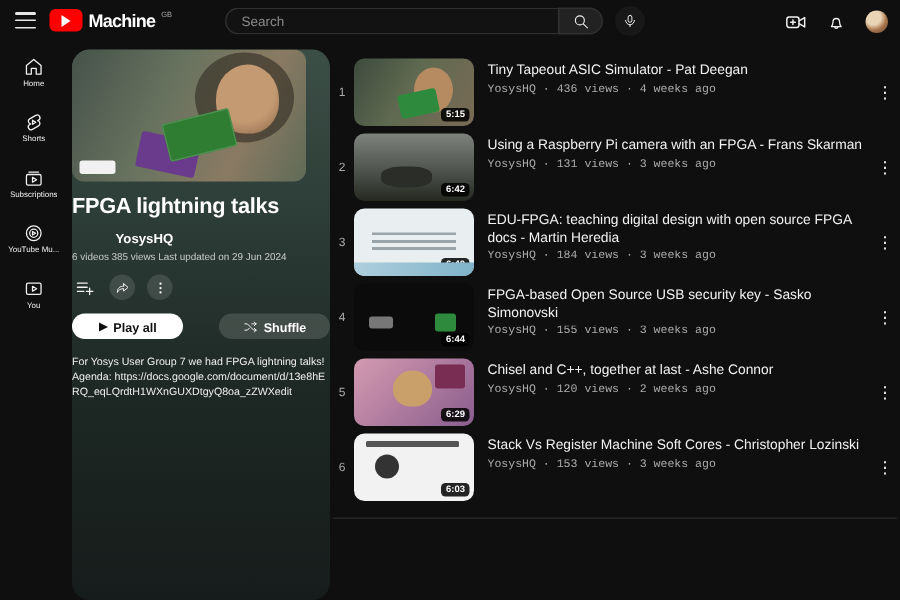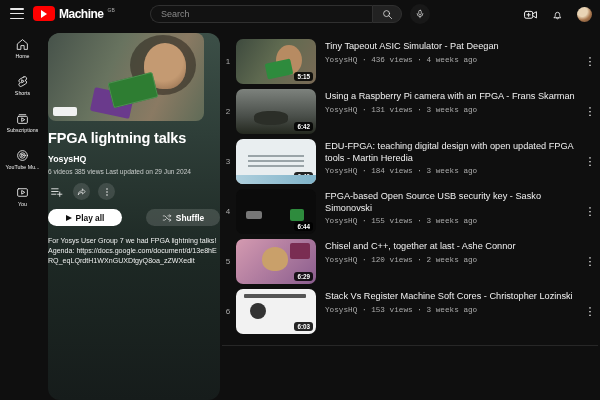--- a/index.html
+++ b/index.html
@@ -32,21 +32,21 @@
     box-sizing:border-box;padding:0;overflow:hidden;}
   .hero{position:relative;width:156px;height:88px;border-radius:8px;overflow:hidden;
     background:linear-gradient(115deg,#46524a 0%,#68735f 40%,#8a7a63 72%,#5f6b57 100%);}
   .hero-face{position:absolute;right:18px;top:10px;width:42px;height:46px;border-radius:50% 50% 45% 45%;background:radial-gradient(circle at 45% 40%,#c49a72 0 55%,#8a6648);}
   .hero-hair{position:absolute;right:8px;top:2px;width:66px;height:60px;border-radius:50%;background:rgba(40,35,28,.55);z-index:0;}
   .hero-face{z-index:1;}
   .board-green{position:absolute;left:62px;top:44px;width:46px;height:26px;background:#2e7d32;border-radius:2px;transform:rotate(-14deg);z-index:2;box-shadow:inset 0 0 0 1px rgba(255,255,255,.15);}
   .board-purple{position:absolute;left:44px;top:58px;width:40px;height:24px;background:#6a3a8c;border-radius:2px;transform:rotate(12deg);z-index:1;}
   .hero-badge{position:absolute;left:5px;bottom:5px;width:24px;height:9px;background:#f1f1f1;border-radius:2px;}
   .pl-title{margin-top:9px;font-size:14.5px;font-weight:bold;color:#fff;letter-spacing:-0.2px;}
-  .pl-channel{margin-top:8px;font-size:8.8px;font-weight:bold;color:#fff;}
+  .pl-channel{margin-top:8px;font-size:8.8px;font-weight:bold;color:#fff;margin-left:29px;}
   .pl-stats{margin-top:4px;font-size:6.6px;color:rgba(255,255,255,.72);white-space:nowrap;}
   .pl-actions{margin-top:8px;display:flex;align-items:center;gap:8px;}
   .round-ic{width:17px;height:17px;border-radius:50%;background:rgba(255,255,255,.12);display:flex;align-items:center;justify-content:center;cursor:pointer;}
   .plain-ic{width:17px;height:17px;display:flex;align-items:center;justify-content:center;cursor:pointer;}
   .pl-buttons{margin-top:9px;display:flex;gap:24px;}
   .btn-play{flex:1;height:17px;border-radius:9px;background:#fff;color:#0f0f0f;font-size:8.4px;font-weight:bold;display:flex;align-items:center;justify-content:center;gap:4px;cursor:pointer;border:none;}
   .btn-play .tri{width:0;height:0;border-left:6px solid #0f0f0f;border-top:3.5px solid transparent;border-bottom:3.5px solid transparent;}
   .btn-shuffle{flex:1;height:17px;border-radius:9px;background:rgba(255,255,255,.14);color:#fff;font-size:8.4px;font-weight:bold;display:flex;align-items:center;justify-content:center;gap:4px;cursor:pointer;border:none;}
   .pl-desc{margin-top:11px;font-size:7.1px;line-height:1.4;color:rgba(255,255,255,.92);word-break:break-all;}
   .pl-desc .l1{word-break:normal;}
@@ -249,21 +249,21 @@
     </div>
     <div class="kebab">⋮</div>
   </div>
 
   <div class="vrow">
     <div class="vnum">3</div>
     <div class="vthumb t3">
       <span class="dur">6:40</span>
     </div>
     <div class="vinfo">
-      <div class="vtitle">EDU-FPGA: teaching digital design with open updated FPGA tools - Martin Heredia</div>
+      <div class="vtitle">EDU-FPGA: teaching digital design with open source FPGA docs - Martin Heredia</div>
       <div class="vmeta">YosysHQ · 184 views · 3 weeks ago</div>
     </div>
     <div class="kebab">⋮</div>
   </div>
 
   <div class="vrow">
     <div class="vnum">4</div>
     <div class="vthumb t4">
       <span class="dur">6:44</span>
     </div>

